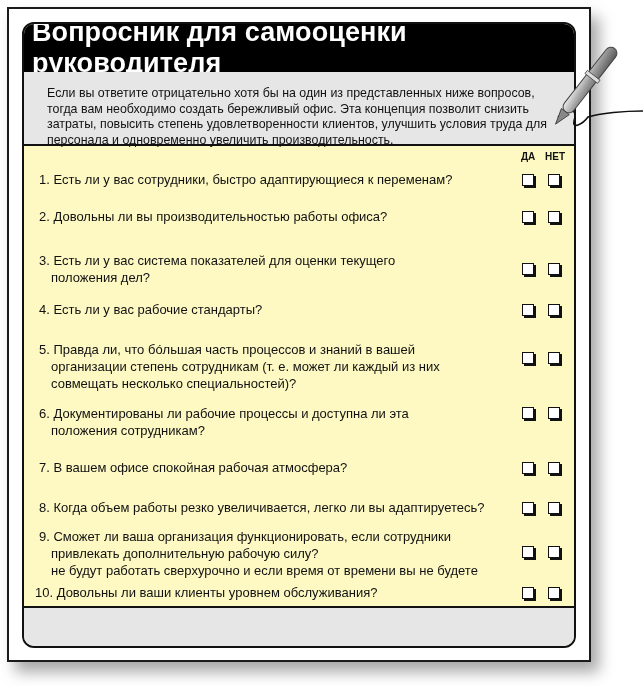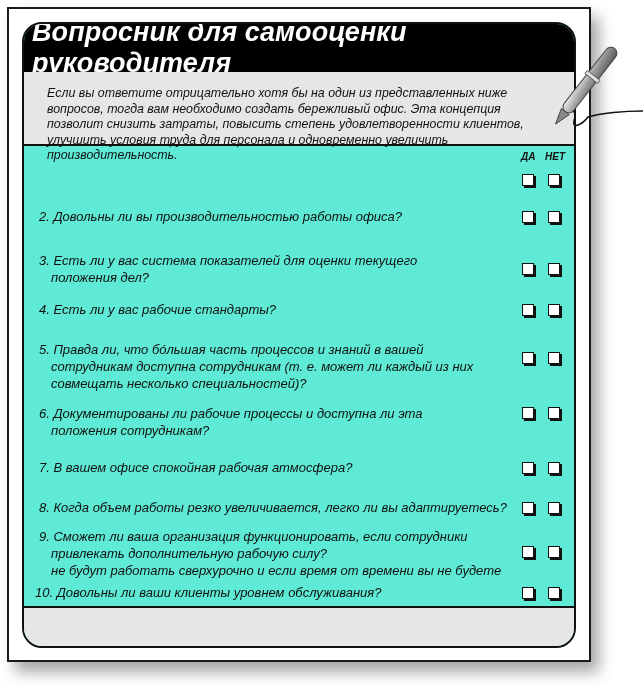--- a/index.html
+++ b/index.html
@@ -5,21 +5,21 @@
   html, body { margin: 0; padding: 0; background: #ffffff; }
   body { width: 643px; height: 686px; position: relative; overflow: hidden;
          font-family: "Liberation Sans", sans-serif; color: #111; }
   .page {
     position: absolute; left: 7px; top: 7px; width: 580px; height: 651px;
     background: #ffffff; border: 2px solid #1a1a1a;
     box-shadow: 8px 10px 14px rgba(0,0,0,0.35);
   }
   .card {
     position: absolute; left: 13px; top: 13px; width: 550px; height: 622px;
-    border: 2px solid #111; border-radius: 20px; overflow: hidden; background: #5eead4; font-style: italic;
+    border: 2px solid #111; border-radius: 12px; overflow: hidden; background: #fef9c3;
   }
   .header {
     position: absolute; left: 0; top: 0; right: 0; height: 48px;
     background: #000; color: #fff;
     font-size: 27px; font-weight: bold; letter-spacing: 0.1px;
     display: flex; align-items: center; padding-left: 8px;
   }
   .intro {
     position: absolute; left: 0; top: 48px; right: 0; height: 74px;
     background: #e6e6e6; border-bottom: 2px solid #111;
@@ -50,20 +50,23 @@
 <div class="page">
   <div class="card">
     <div class="header">Вопросник для самооценки руководителя</div>
     <div class="intro">
       <p>Если вы ответите отрицательно хотя бы на один из представленных ниже вопросов, тогда вам необходимо создать бережливый офис. Эта концепция позволит снизить затраты, повысить степень удовлетворенности клиентов, улучшить условия труда для персонала и одновременно увеличить производительность.</p>
     </div>
     <div class="questions">
       <span class="col-head" style="left:497px">ДА</span>
       <span class="col-head" style="left:521px">НЕТ</span>
 
+      <div class="q" style="top:23px">
+        <span>1. Есть ли у вас сотрудники, быстро адаптирующиеся к переменам?</span>
+      </div>
       <div class="cb" style="left:498px;top:26px"></div>
       <div class="cb" style="left:524px;top:26px"></div>
 
       <div class="q" style="top:60px">
         <span>2. Довольны ли вы производительностью работы офиса?</span>
       </div>
       <div class="cb" style="left:498px;top:63px"></div>
       <div class="cb" style="left:524px;top:63px"></div>
 
       <div class="q" style="top:104px">
@@ -74,21 +77,21 @@
       <div class="cb" style="left:524px;top:115px"></div>
 
       <div class="q" style="top:153px">
         <span>4. Есть ли у вас рабочие стандарты?</span>
       </div>
       <div class="cb" style="left:498px;top:156px"></div>
       <div class="cb" style="left:524px;top:156px"></div>
 
       <div class="q" style="top:193px">
         <span>5. Правда ли, что бóльшая часть процессов и знаний в вашей</span>
-        <span class="cont">сотрудникам доступна сотрудникам (т. е. может ли каждый из них</span>
+        <span class="cont">организации степень сотрудникам (т. е. может ли каждый из них</span>
         <span class="cont">совмещать несколько специальностей)?</span>
       </div>
       <div class="cb" style="left:498px;top:204px"></div>
       <div class="cb" style="left:524px;top:204px"></div>
 
       <div class="q" style="top:257px">
         <span>6. Документированы ли рабочие процессы и доступна ли эта</span>
         <span class="cont">положения сотрудникам?</span>
       </div>
       <div class="cb" style="left:498px;top:259px"></div>

